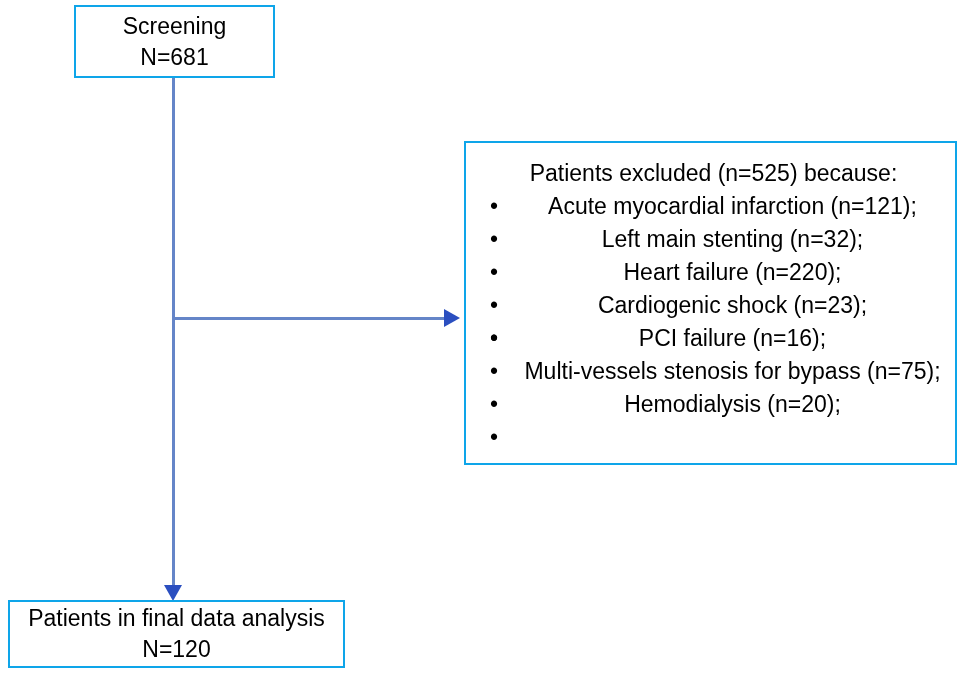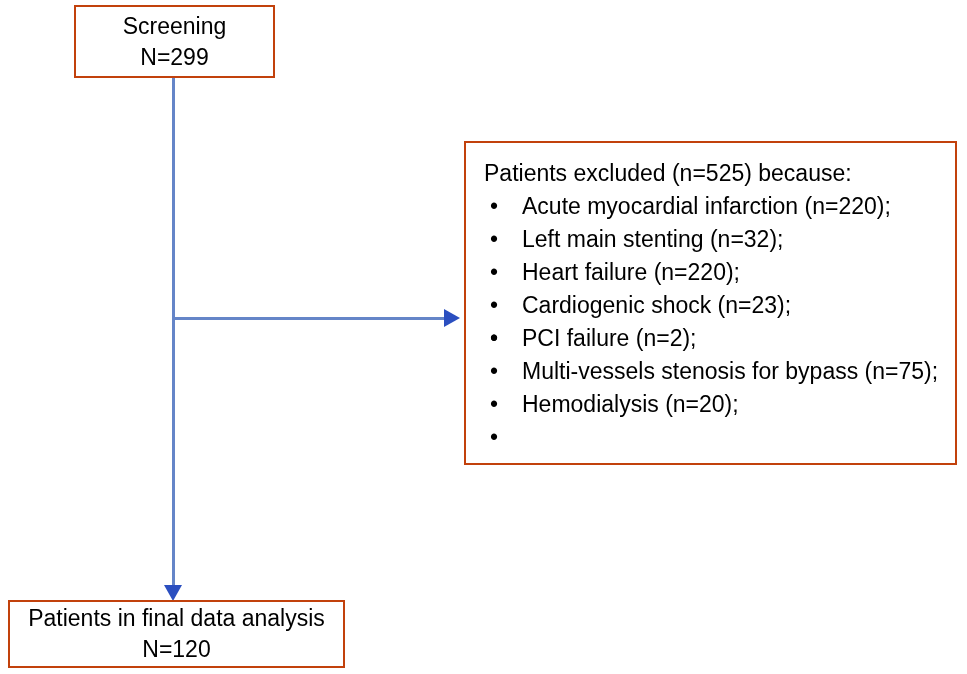--- a/index.html
+++ b/index.html
@@ -16,22 +16,23 @@
     width: 967px;
     height: 674px;
     background: #ffffff;
     overflow: hidden;
   }
 
   
   .box {
     position: absolute;
     box-sizing: border-box;
-    border: 2px solid #c2410c;
+    border: 2px solid #0ea5e9;
     background: #ffffff;
+    text-align: center;
   }
   .box-centered {
     display: flex;
     flex-direction: column;
     align-items: center;
     justify-content: center;
   }
   .box-line {
     font-size: 23px;
     line-height: 31px;
@@ -133,37 +134,37 @@
     top: 585px;
   }
 </style>
 </head>
 <body>
 
 <div id="canvas">
 
   <div class="box box-centered" id="screening-box">
     <div class="box-line">Screening</div>
-    <div class="box-line">N=299</div>
+    <div class="box-line">N=681</div>
   </div>
 
   <div class="vline" id="trunk-line"></div>
   <div class="hline" id="branch-line"></div>
   <div class="arrow-right" id="branch-arrow"></div>
   <div class="arrow-down" id="trunk-arrow"></div>
 
   <div class="box" id="excluded-box">
     <div class="excl-head">Patients excluded (n=525) because:</div>
     <ul class="excl-list" id="excl-list">
-        <li><span class="bullet">•</span><span>Acute myocardial infarction (n=220);</span></li>
+        <li><span class="bullet">•</span><span>Acute myocardial infarction (n=121);</span></li>
         <li><span class="bullet">•</span><span>Left main stenting (n=32);</span></li>
         <li><span class="bullet">•</span><span>Heart failure (n=220);</span></li>
         <li><span class="bullet">•</span><span>Cardiogenic shock (n=23);</span></li>
         <li><span class="bullet">•</span></li>
-        <li><span class="bullet">•</span><span>PCI failure (n=2);</span></li>
+        <li><span class="bullet">•</span><span>PCI failure (n=16);</span></li>
         <li><span class="bullet">•</span><span>Multi-vessels stenosis for bypass (n=75);</span></li>
         <li><span class="bullet">•</span><span>Hemodialysis (n=20);</span></li>
         <li><span class="bullet">•</span></li>
       </ul>
   </div>
 
   <div class="box box-centered" id="final-box">
     <div class="box-line">Patients in final data analysis</div>
     <div class="box-line">N=120</div>
   </div>

